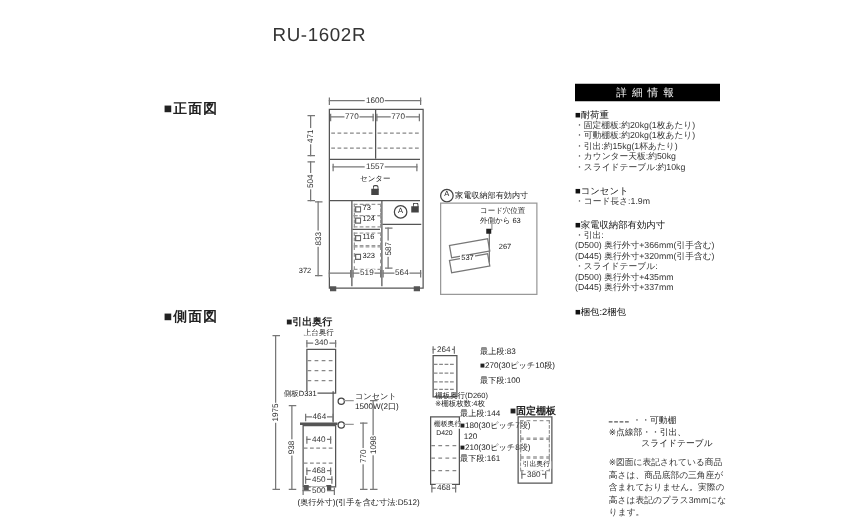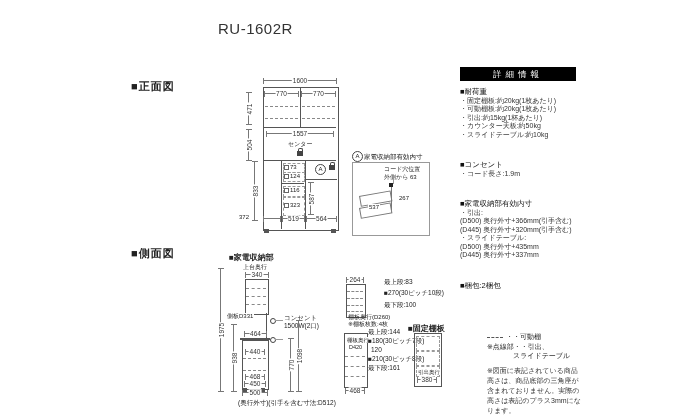--- a/index.html
+++ b/index.html
@@ -23,21 +23,21 @@
   .dimv{position:absolute;border-left:1px solid #777;width:0;}
   .dimv:before,.dimv:after{content:"";position:absolute;left:-3px;width:6px;height:1px;background:#777;}
   .dimv:before{top:0}.dimv:after{bottom:0}
   .dimv>span{position:absolute;top:50%;left:0;transform:translate(-50%,-50%) rotate(-90deg);background:#fff;
              padding:0 1px;font-size:6.5px;line-height:7px;color:#333;white-space:nowrap;}
   .model{position:absolute;font-size:15px;color:#333;letter-spacing:.5px;text-align:right;}
   .badge{position:absolute;background:#e9e9e9;color:#444;font-size:9.5px;padding:3px 8px;white-space:nowrap;}
   .panel-header{position:absolute;background:#000000;color:#fff;font-size:8.5px;letter-spacing:4px;
                 text-align:center;line-height:14px;}
   .panel-body{position:absolute;font-size:7px;line-height:8.5px;color:#333;}
-  .panel-body .dh{font-size:7.5px;color:#111;margin-top:22px;white-space:nowrap;}
+  .panel-body .dh{font-size:7.5px;color:#111;margin-top:10px;white-space:nowrap;}
   .panel-body .dh:first-child{margin-top:0;}
   .panel-body .di{white-space:nowrap;}
   .circleA{position:absolute;width:9px;height:9px;border:1px solid #444;border-radius:50%;
            font-size:6px;line-height:9px;text-align:center;color:#222;background:#fff;}
   .lock{position:absolute;width:6px;height:5px;background:#444;}
   .lock:before{content:"";position:absolute;top:-3px;left:1px;width:3px;height:3px;
                border:1px solid #444;border-bottom:none;border-radius:2px 2px 0 0;}
   .sq{position:absolute;width:3px;height:3px;border:1px solid #666;background:#fff;}
   .dot{position:absolute;width:4px;height:4px;background:#222;}
   .circ{position:absolute;width:4px;height:4px;border:1px solid #444;border-radius:50%;background:#fff;}
@@ -153,21 +153,21 @@
     <div class="di">・引出:</div>
     <div class="di">(D500) 奥行外寸+366mm(引手含む)</div>
     <div class="di">(D445) 奥行外寸+320mm(引手含む)</div>
     <div class="di">・スライドテーブル:</div>
     <div class="di">(D500) 奥行外寸+435mm</div>
     <div class="di">(D445) 奥行外寸+337mm</div>
     <div class="dh">■梱包:2梱包</div>
   </div>
 
   <div class="sec-label" style="left:131px;top:246px;">■側面図</div>
-  <div class="sub-label" style="left:229px;top:252px;">■家電収納部</div>
+  <div class="sub-label" style="left:229px;top:252px;">■引出奥行</div>
 
   <div class="lbl t6" style="left:243px;top:264px;">上台奥行</div>
   <div class="dimh" style="left:245px;top:274px;width:24px;">
       <span>340</span>
     </div>
   <div class="box" style="left:245px;top:279px;width:22px;height:34px;"></div>
   <div class="dash" style="left:246px;top:288px;width:20px;"></div>
   <div class="dash" style="left:246px;top:296px;width:20px;"></div>
   <div class="dash" style="left:246px;top:304px;width:20px;"></div>
   <div class="vline" style="left:266px;top:313px;height:25px;"></div>

